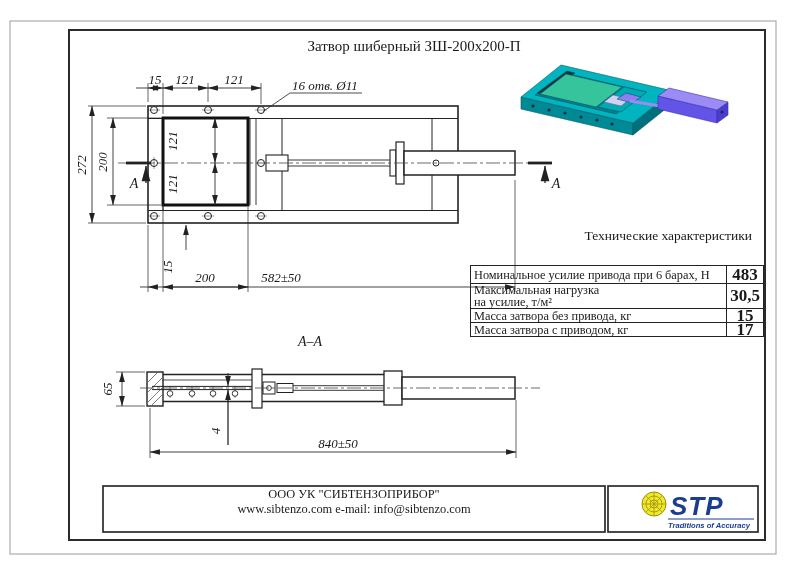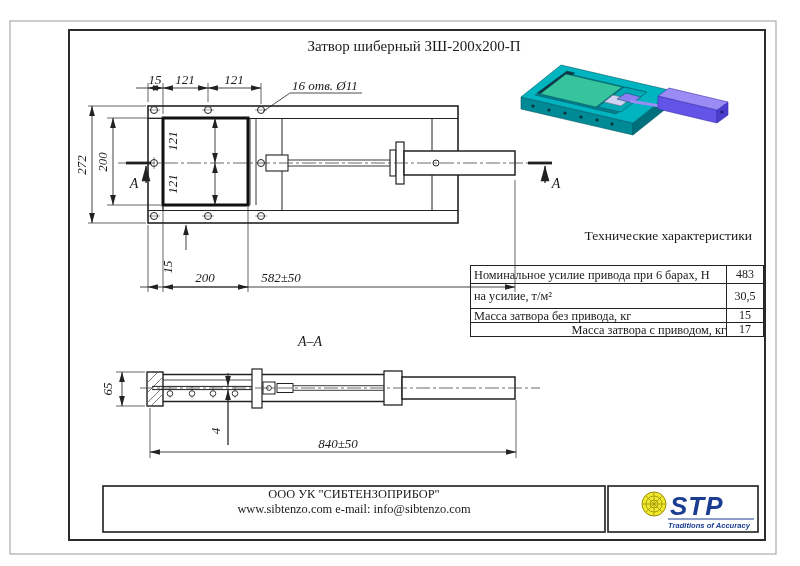--- a/index.html
+++ b/index.html
@@ -8,22 +8,22 @@
   .page svg.draw{position:absolute;left:0;top:0;}
   .overlay{position:absolute;}
   .page-title{left:164px;top:38px;width:500px;text-align:center;font-size:15px;}
   .specs-heading{left:458px;top:228px;width:294px;text-align:right;font-size:13.5px;}
   .spec-table{left:458px;top:265px;width:294px;border:1.6px solid #222;box-sizing:border-box;margin-left:12px;}
   .spec-row{display:flex;border-top:1.2px solid #222;box-sizing:border-box;}
   .spec-row:first-child{border-top:none;}
   .spec-label{width:256px;border-right:1.2px solid #222;box-sizing:border-box;
               padding-left:3px;display:flex;flex-direction:column;justify-content:center;
               font-size:12.3px;line-height:12px;}
-  .spec-value{flex:1;display:flex;align-items:center;justify-content:center;font-size:12px;}
-  .h-r1{height:17px;} .h-r2{height:25px;} .h-r3{height:14px;} .h-r4{height:14px;text-align:right;}
+  .spec-value{flex:1;display:flex;align-items:center;justify-content:center;font-size:17px;font-weight:bold;}
+  .h-r1{height:17px;} .h-r2{height:25px;} .h-r3{height:14px;} .h-r4{height:14px;}
   .footer-text{left:103px;top:486px;width:502px;height:46px;box-sizing:border-box;
                text-align:center;font-size:12.4px;line-height:15px;padding-top:1px;}
   .logo-box{left:608px;top:486px;width:150px;height:46px;}
   .dim{font-family:"Liberation Serif",serif;font-style:italic;font-size:13px;fill:#1a1a1a;}
   .dimbig{font-family:"Liberation Serif",serif;font-style:italic;font-size:14px;fill:#1a1a1a;}
 </style>
 </head>
 <body>
 
 <div class="page">
@@ -236,20 +236,21 @@
 
   <div class="overlay spec-table">
     <div class="spec-row h-r1">
       <div class="spec-label">
           <span>Номинальное усилие привода при 6 барах, Н</span>
         </div>
       <div class="spec-value">483</div>
     </div>
     <div class="spec-row h-r2">
       <div class="spec-label">
+        <span>Максимальная нагрузка</span>
         <span>на усилие, т/м²</span>
       </div>
       <div class="spec-value">30,5</div>
     </div>
     <div class="spec-row h-r3">
       <div class="spec-label">
           <span>Масса затвора без привода, кг</span>
         </div>
       <div class="spec-value">15</div>
     </div>

